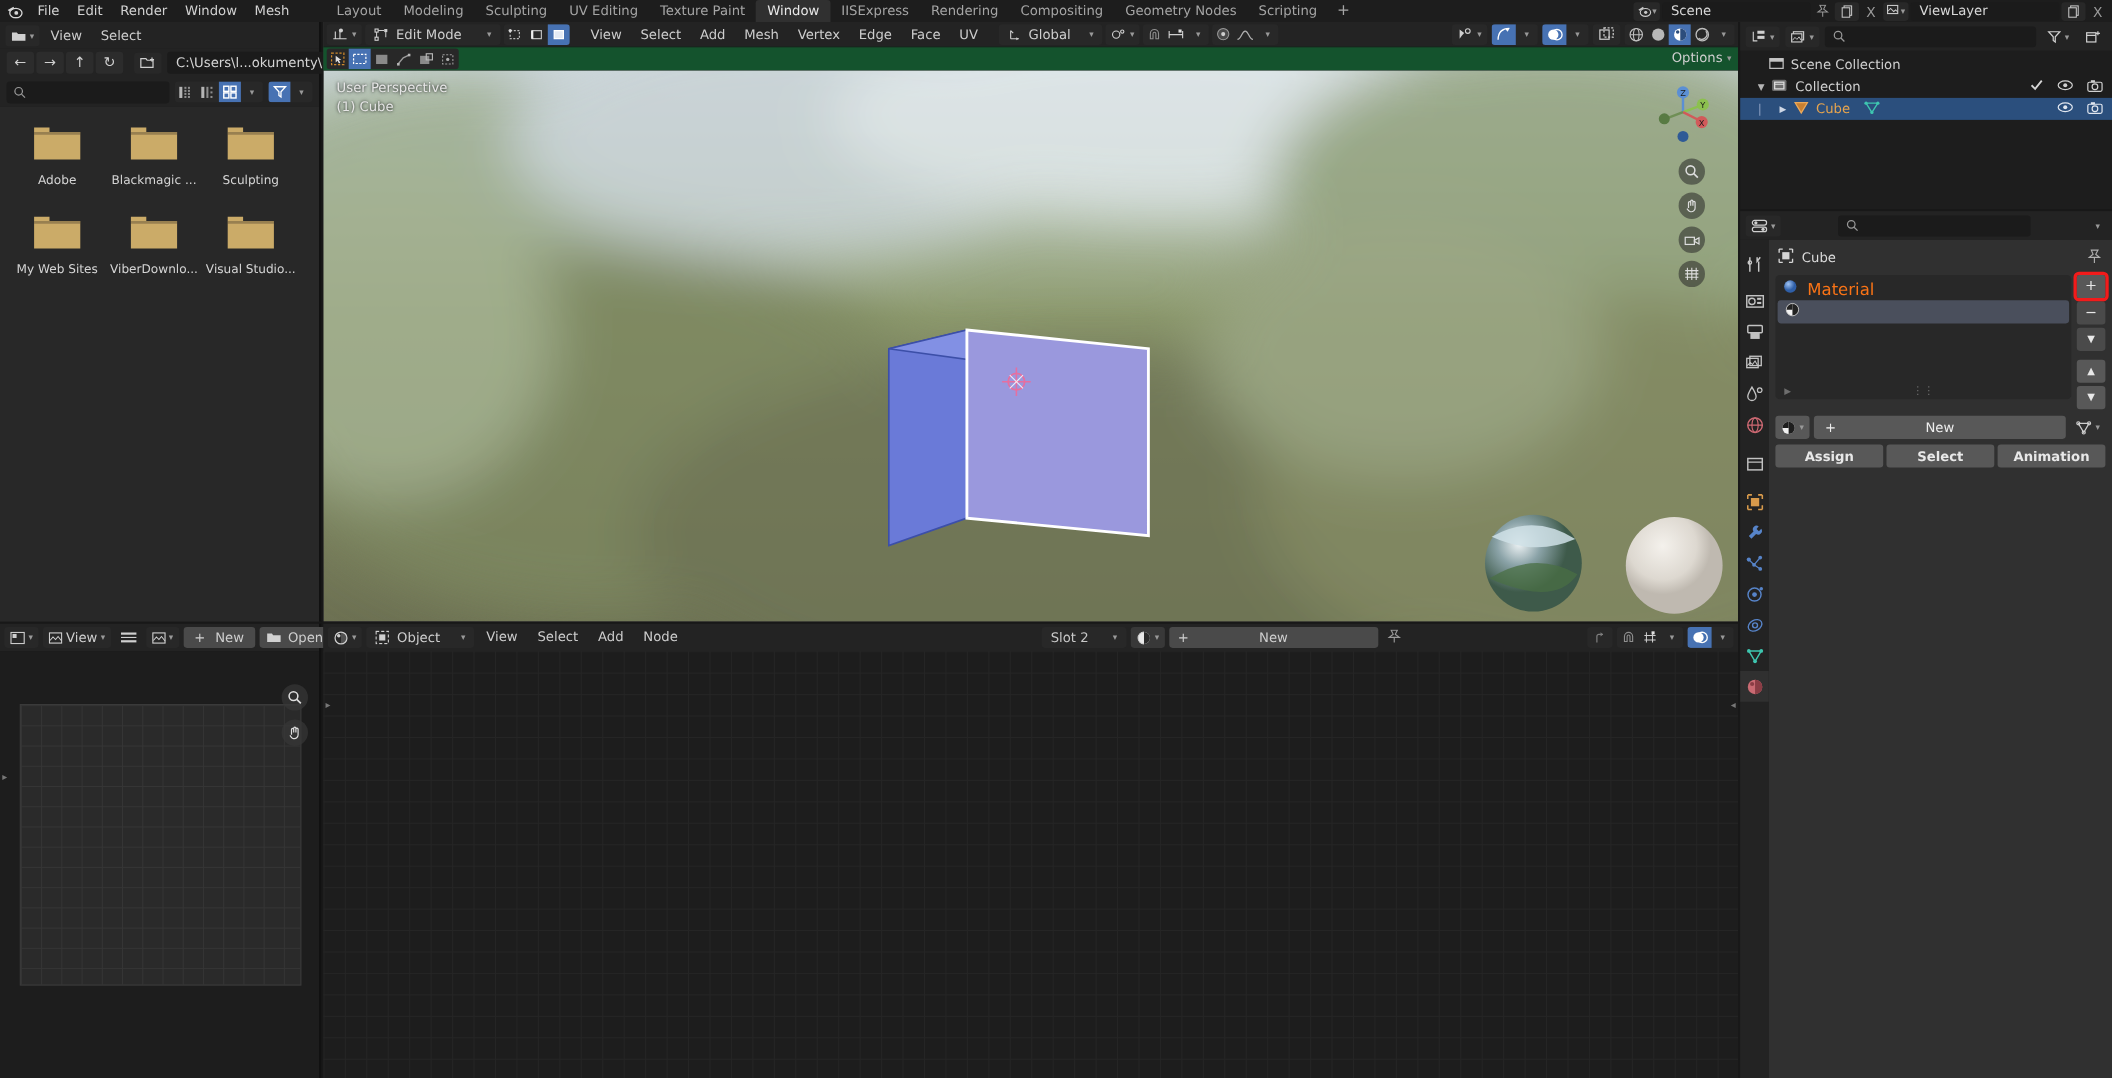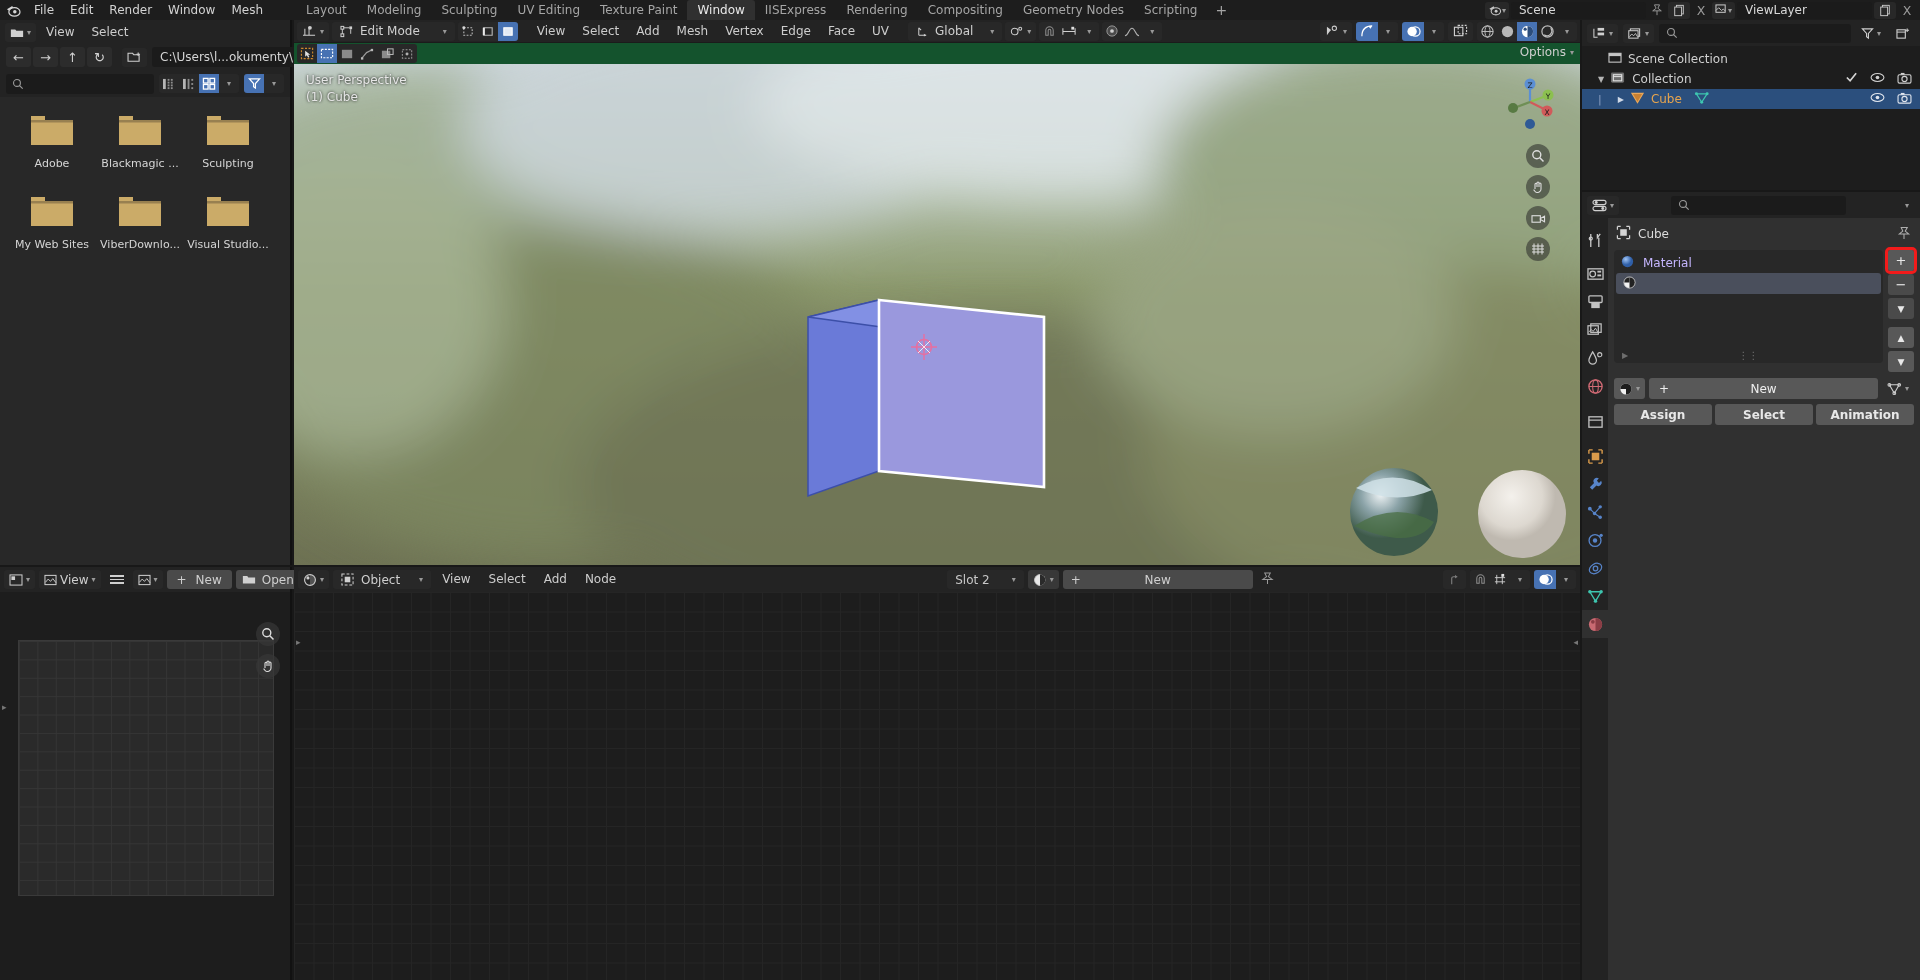--- a/index.html
+++ b/index.html
@@ -85,21 +85,21 @@
   .props { position:absolute; left:1582px; top:192px; width:338px; height:788px; background:#1d1d1d; }
   .pr-hdr { height:26px; background:#232323; display:flex; align-items:center; padding:0 5px; gap:6px;}
   .pr-search { width:175px; height:19px; background:#1b1b1b; border-radius:3px; display:flex; align-items:center; padding:0 7px; color:#777;}
   .pr-tabs { position:absolute; left:0; top:26px; width:26px; bottom:0; background:#232323; display:flex; flex-direction:column; align-items:center; padding-top:8px; gap:0;}
   .pr-tab { width:26px; height:28px; display:flex; align-items:center; justify-content:center;}
   .pr-tab.active { background:#303030; }
   .pr-main { position:absolute; left:26px; top:26px; right:0; bottom:0; background:#303030; padding:6px 0 0 0;}
   .pr-breadcrumb { display:flex; align-items:center; height:20px; padding:0 8px; gap:7px; font-size:12px; color:#dcdcdc; position:relative;}
   .matlist-wrap { display:flex; padding:6px 6px 0 6px; gap:5px;}
   .matlist { flex:1; background:#282828; border-radius:4px; height:113px; position:relative; overflow:hidden;}
-  .mat-row { display:flex; align-items:center; height:21px; padding:0 6px; gap:8px; font-size:12px; color:#c4b5fd;}
+  .mat-row { display:flex; align-items:center; height:21px; padding:0 6px; gap:8px; font-size:15px; color:#f97316;}
   .mat-row.sel { background:#4a4f5c; margin:0 2px; border-radius:3px;}
   .mat-foot { position:absolute; bottom:2px; left:0; right:0; display:flex; align-items:center; justify-content:center; color:#6e6e6e; font-size:10px;}
   .mat-foot .tri { position:absolute; left:8px; font-size:8px;}
   .matside { width:26px; display:flex; flex-direction:column; gap:3px; }
   .mside-btn { height:21px; background:#585858; border-radius:3px; display:flex; align-items:center; justify-content:center; color:#e8e8e8; font-size:13px;}
   .mside-btn.dk { background:#4a4a4a; }
   .hl-red { outline:3px solid #f21b1b; outline-offset:0px; border-radius:2px; }
   .newrow { display:flex; gap:4px; padding:6px 6px 0 6px; align-items:center;}
   .newbtn { flex:1; height:21px; background:#585858; border-radius:3px; display:flex; align-items:center; justify-content:center; position:relative; font-size:12px; color:#eee;}
   .newbtn .plus { position:absolute; left:10px; }

